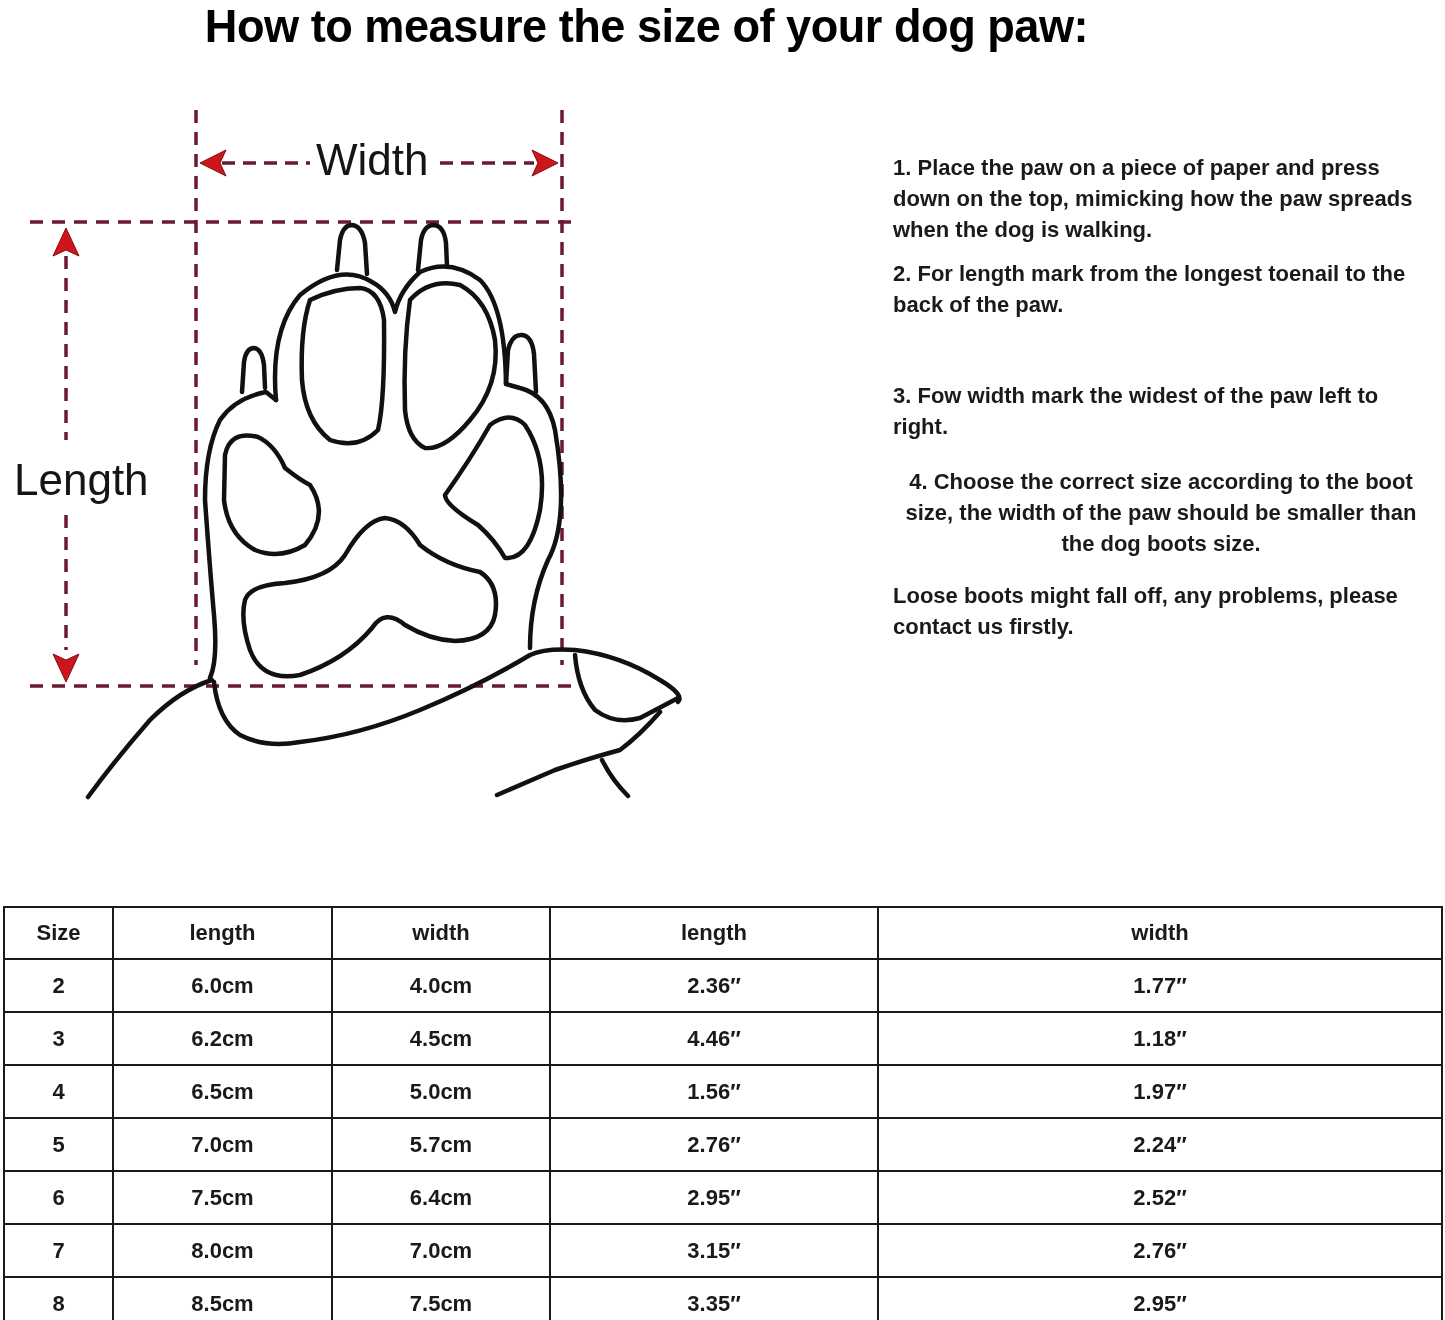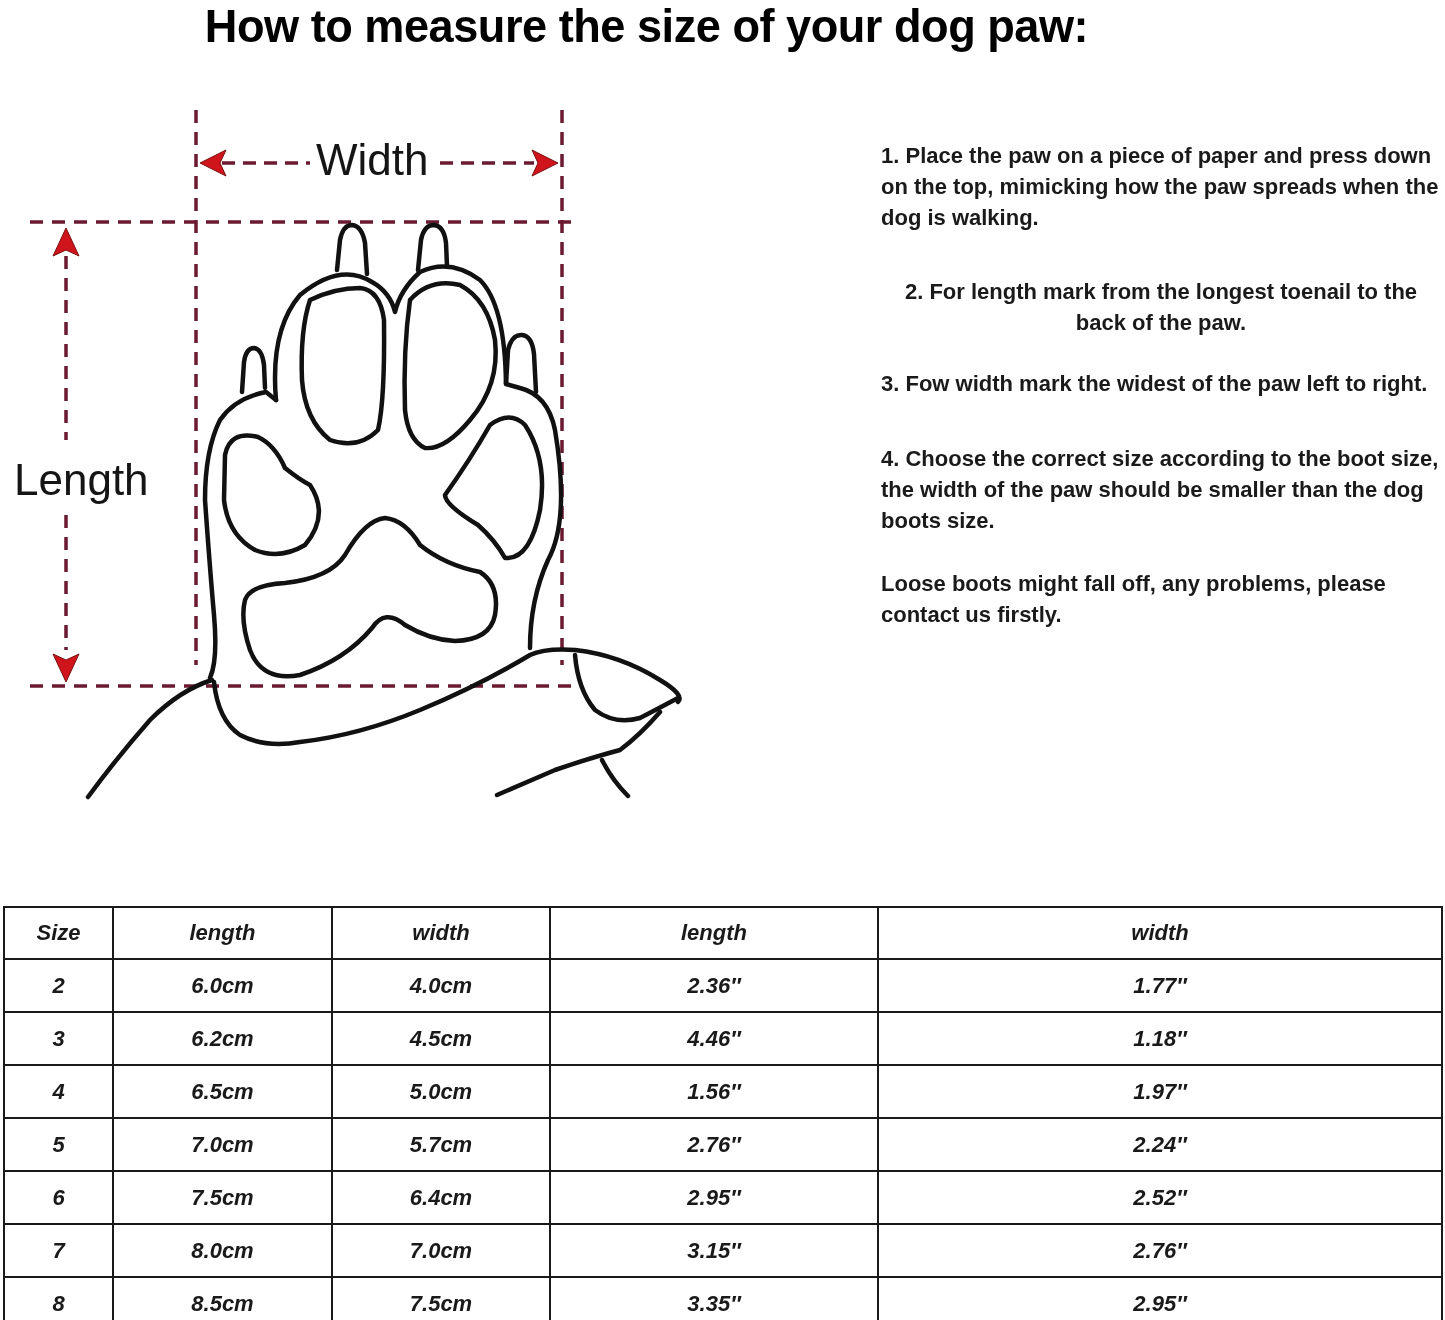--- a/index.html
+++ b/index.html
@@ -65,26 +65,26 @@
       left: 881px;
       top: 140px;
       width: 560px;
       font-family: "Liberation Sans", sans-serif;
       font-weight: bold;
       font-size: 22px;
       line-height: 31px;
       color: #1a1a1a;
     }
     .instructions p {
-      margin: 0;
+      margin: 12px;
     }
     .step-1 { position: absolute; top: 0; }
-    .step-2 { position: absolute; top: 136px; text-align: center; }
+    .step-2 { position: absolute; top: 106px; }
     .step-3 { position: absolute; top: 228px; }
-    .step-4 { position: absolute; top: 303px; }
+    .step-4 { position: absolute; top: 314px; text-align: center; }
     .note   { position: absolute; top: 428px; }
 
     .size-table {
       position: absolute;
       left: 3px;
       top: 906px;
       width: 1440px;
       height: 411px;
       border-collapse: collapse;
       table-layout: fixed;
@@ -94,21 +94,20 @@
       color: #1a1a1a;
     }
     .size-table th,
     .size-table td {
       border: 2.5px solid #1a1a1a;
       text-align: center;
       vertical-align: middle;
       padding: 0;
       height: 51px;
       font-weight: bold;
-      font-style: italic;
     }
     .size-table th {
       height: 50px;
     }
     .col-size { width: 109px; }
     .col-len-cm { width: 219px; }
     .col-wid-cm { width: 218px; }
     .col-len-in { width: 328px; }
     .col-wid-in { width: auto; }
   </style>

